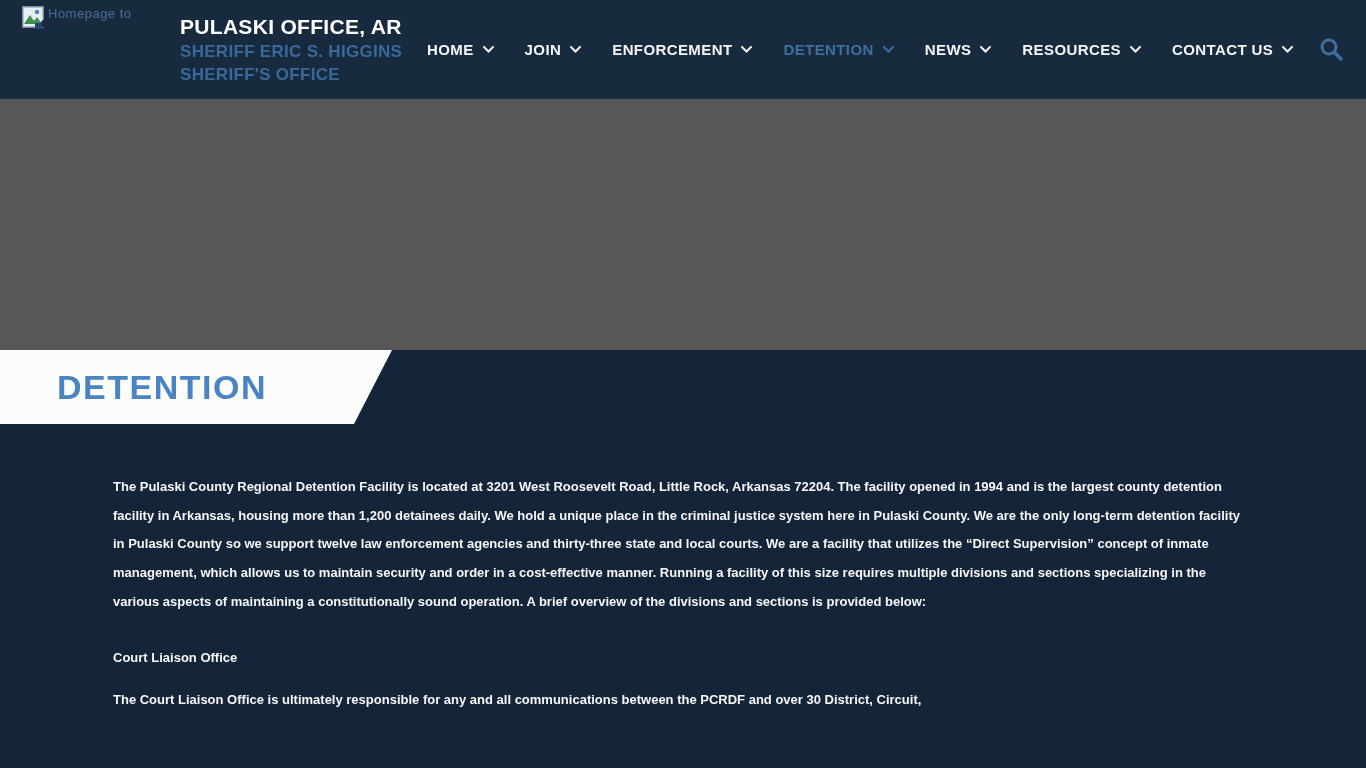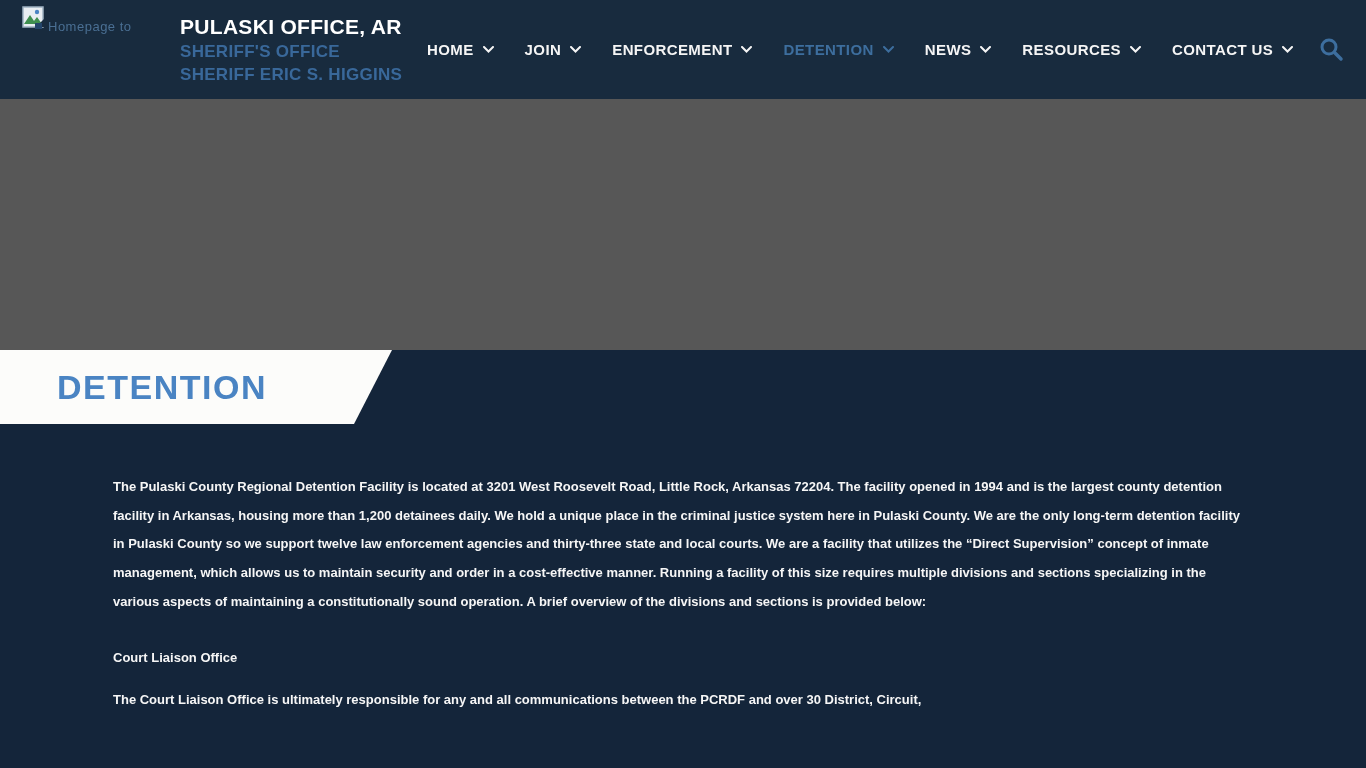--- a/index.html
+++ b/index.html
@@ -15,21 +15,21 @@
     width:100%; height:99px;
     background:#182b3e;
   }
   .logo-link {
     position:absolute; left:22px; top:6px;
     display:flex; align-items:flex-start; gap:4px;
     color:#4a6f93; font-size:13px; line-height:14px;
     text-decoration:none; cursor:pointer;
     max-height:30px; overflow:hidden;
   }
-  .logo-link .alt-text { margin-top:14px; letter-spacing:.5px; }
+  .logo-link .alt-text { margin-top:1px; letter-spacing:.5px; }
   .broken-img { width:22px; height:24px; flex:0 0 auto; }
 
   .title-block { position:absolute; left:180px; top:15px; }
   .title-block .main-title {
     color:#ffffff; font-size:21px; font-weight:700; letter-spacing:.3px;
   }
   .title-block .sub-title {
     color:#39689a; font-size:17px; font-weight:700; letter-spacing:.3px;
     margin-top:3px;
   }
@@ -95,22 +95,22 @@
       <path d="M2 18 L8 9 L12 15 L15 11 L20 18 Z" fill="#3f8f4f"></path>
       <circle cx="15" cy="6" r="2.2" fill="#4a84c3"></circle>
       <path d="M14 21 L22 21 L22 13 Z" fill="#182b3e"></path>
       <rect x="13" y="17" width="7" height="6" fill="#24456b"></rect>
     </svg>
     <span class="alt-text">Homepage to</span>
   </a>
 
   <div class="title-block">
     <div class="main-title">PULASKI OFFICE, AR</div>
+    <div class="sub-title">SHERIFF ERIC S. HIGGINS</div>
     <div class="sub-title">SHERIFF'S OFFICE</div>
-    <div class="sub-title">SHERIFF ERIC S. HIGGINS</div>
   </div>
 
   <nav class="main-nav">
     <div class="nav-item">
       <span>HOME</span>
       <svg class="chevron" viewBox="0 0 11 7">
           <path d="M1 1 L5.5 5.5 L10 1" fill="none" stroke="currentColor" stroke-width="2" stroke-linecap="round"></path>
         </svg>
     </div>
     <div class="nav-item">

